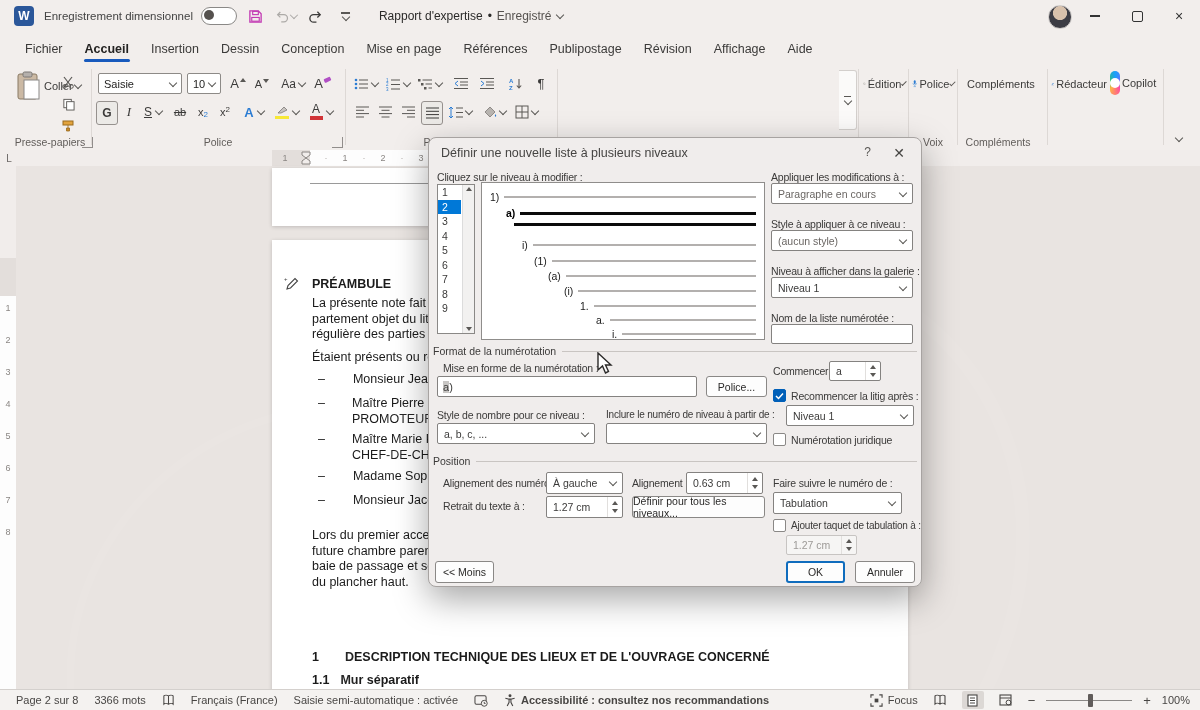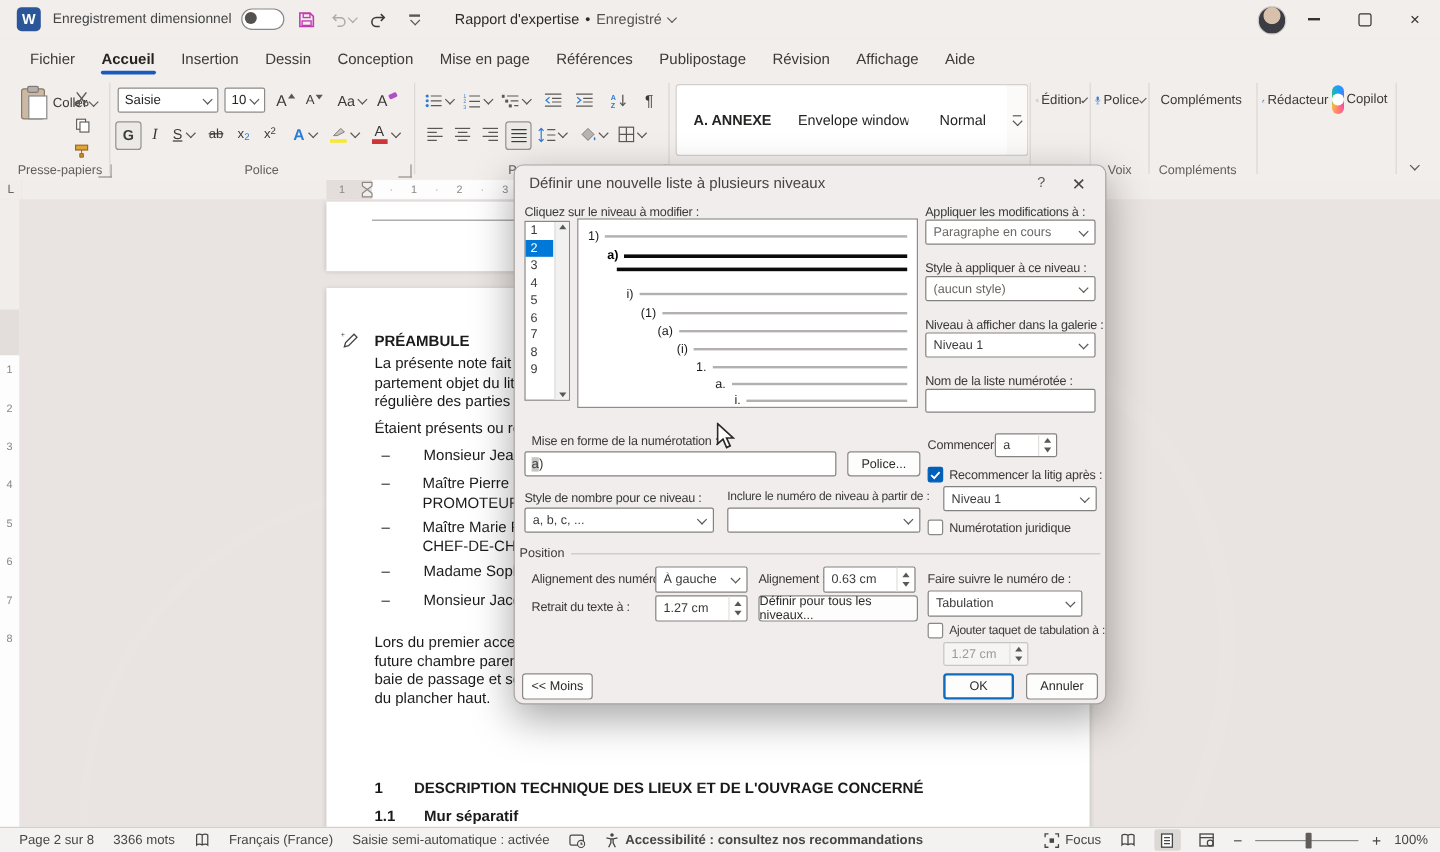--- a/index.html
+++ b/index.html
@@ -405,25 +405,20 @@
           <rect x="1" y="1" width="12" height="12" fill="none" stroke="#5a5855"></rect>
           <line x1="1" y1="7" x2="13" y2="7" stroke="#5a5855"></line>
           <line x1="7" y1="1" x2="7" y2="13" stroke="#5a5855"></line>
         </svg>
         <span class="cv" style="margin-left:3px"></span>
     </div>
     <span class="glabel" style="left:451px">Paragraphe</span>
     <div class="launcher" style="left:544px"></div>
     <div class="gsep" style="left:557px"></div>
 
-    <div class="gallery">
-      <div class="gal-item" style="margin-left:14px;font-weight:700">A. ANNEXE</div>
-      <div class="gal-item" style="margin-left:22px;max-width:92px">Envelope window</div>
-      <div class="gal-item" style="margin-left:26px">Normal</div>
-    </div>
     <div class="gal-strip">
       <div style="width:7px;height:1.2px;background:#5a5855"></div>
         <span class="cv"></span>
     </div>
     <div class="gsep" style="left:858px"></div>
 
     <div class="bigbtn" style="left:863px;top:6px;width:42px">
       <svg width="22" height="26" viewBox="0 0 22 26">
           <circle cx="10" cy="10" r="7" fill="none" stroke="#5a5855" stroke-width="1.4"></circle>
           <line x1="15" y1="15" x2="20" y2="21" stroke="#5a5855" stroke-width="1.4"></line>
@@ -533,21 +528,21 @@
         </div>
       <div class="doctext abs" style="left:46px;top:229px"><span>–</span><span style="margin-left:28px">Madame Soph</span></div>
       <div class="doctext abs" style="left:46px;top:253px"><span>–</span><span style="margin-left:28px">Monsieur Jacq</span></div>
       <div class="doctext abs" style="left:40px;top:288px;white-space:nowrap">
         <div>Lors du premier acced</div>
           <div>future chambre parenta</div>
           <div>baie de passage et se</div>
           <div>du plancher haut.</div>
       </div>
       <div class="doctext bold abs" style="left:40px;top:410px"><span>1</span><span style="margin-left:26px">DESCRIPTION TECHNIQUE DES LIEUX ET DE L'OUVRAGE CONCERNÉ</span></div>
-      <div class="doctext bold abs" style="left:40px;top:433px"><span>1.1</span><span style="margin-left:24px">Mur séparatif</span></div>
+      <div class="doctext bold abs" style="left:40px;top:433px"><span>1.1</span><span style="margin-left:11px">Mur séparatif</span></div>
     </div>
 
     <div class="streak" style="left:320px;top:120px;width:700px;height:600px;transform:rotate(-38deg)"></div>
     <div class="streak" style="left:60px;top:260px;width:520px;height:480px;transform:rotate(-35deg);border-width:8px"></div>
   </div>
 
   <div class="dialog">
     <div class="dlg-title">Définir une nouvelle liste à plusieurs niveaux</div>
     <div class="dlg-help">?</div>
     <div class="dlg-x">✕</div>
@@ -628,20 +623,24 @@
     <div class="dd" style="left:342px;top:139px;width:142px;height:21px">
         <span class="val">Niveau 1</span>
         <span class="cv"></span>
       </div>
 
     <div class="lbl" style="left:342px;top:174px">Nom de la liste numérotée :</div>
     <div class="inp" style="left:342px;top:186px;width:142px;height:20px">
         <span></span>
       </div>
 
+    <div class="grp" style="left:4px;top:207px">
+      <span class="gl">Format de la numérotation</span>
+        <span class="gline"></span>
+    </div>
     <div class="lbl" style="left:14px;top:224px">Mise en forme de la numérotation :</div>
     <div class="inp" style="left:8px;top:238px;width:260px;height:21px;font-size:11px">
       <span style="background:#c8c6c4">a</span>
         <span>)</span>
     </div>
     <div class="btn" style="left:277px;top:238px;width:61px;height:21px">Police...</div>
     <div class="lbl" style="left:8px;top:271px">Style de nombre pour ce niveau :</div>
     <div class="dd" style="left:8px;top:285px;width:158px;height:21px">
         <span class="val">a, b, c, ...</span>
         <span class="cv"></span>

